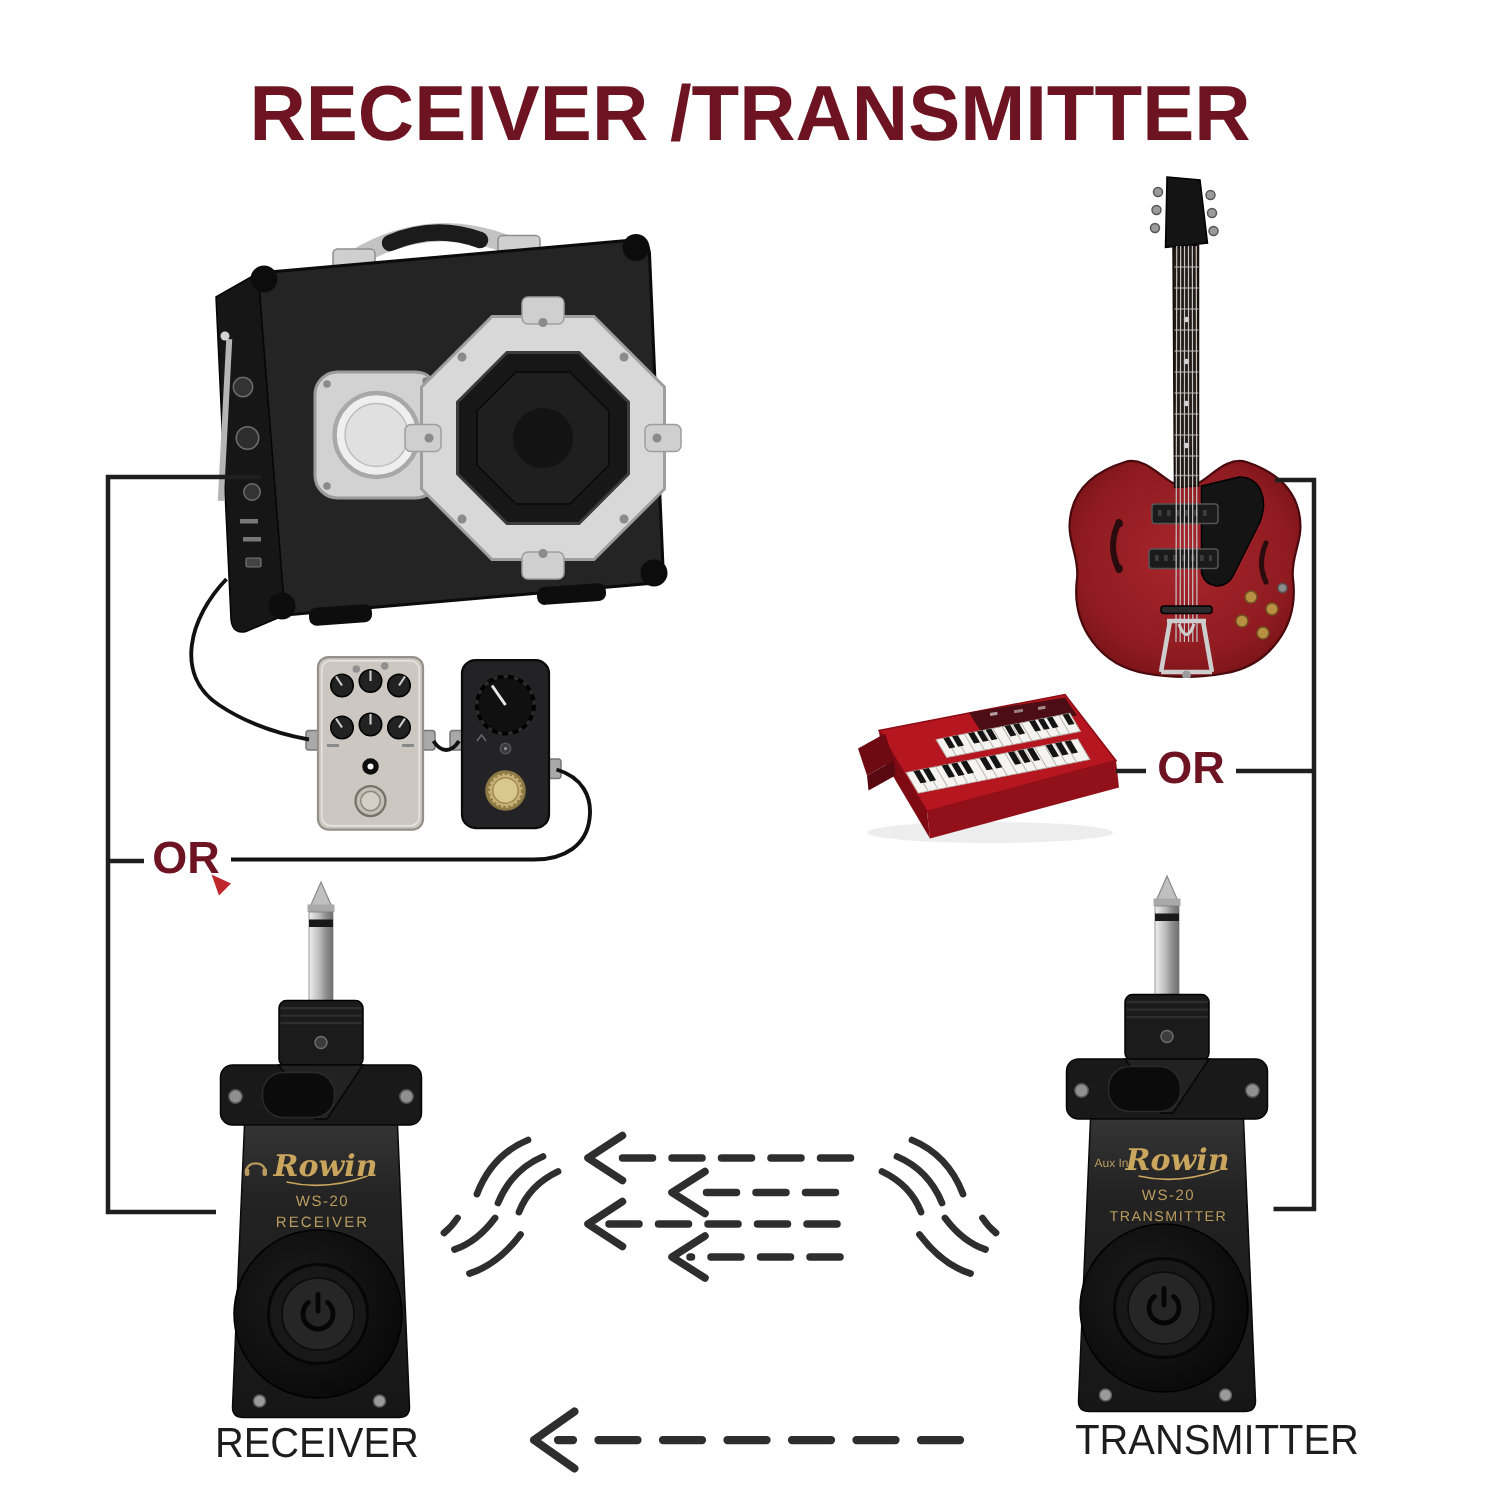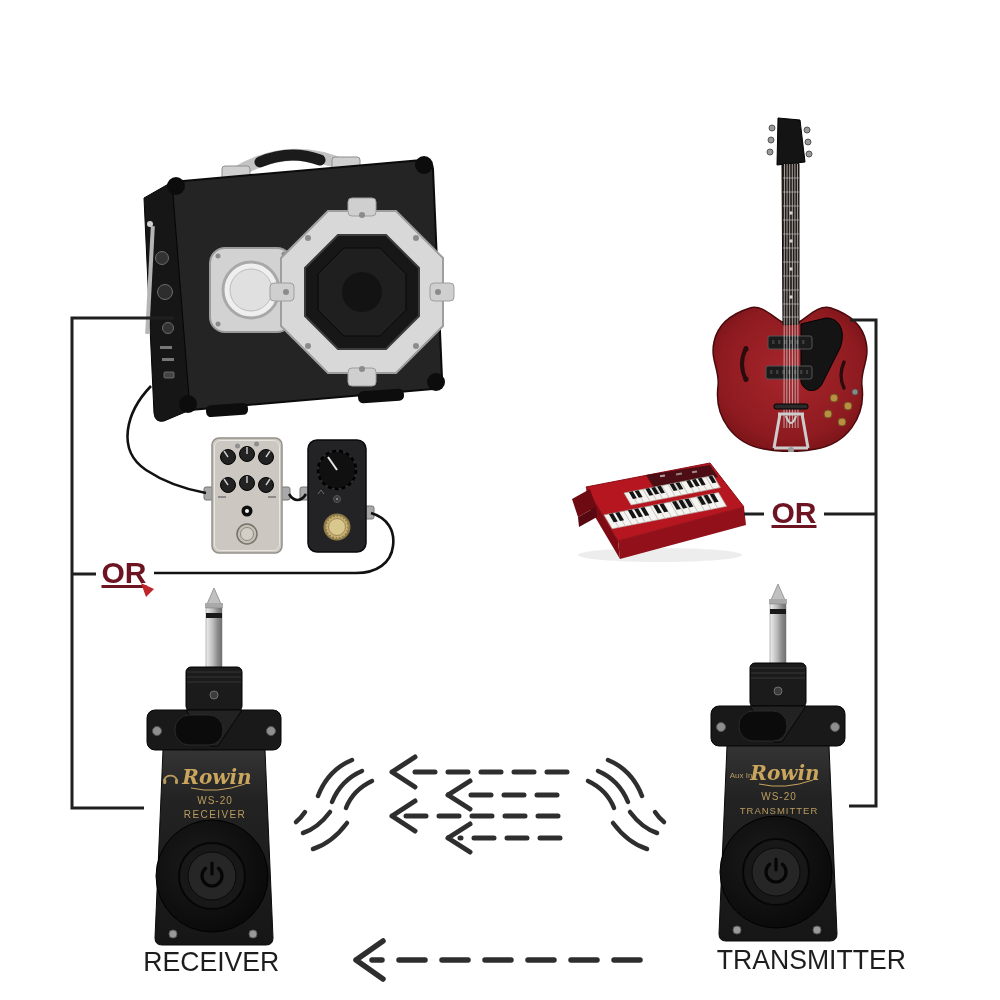--- a/index.html
+++ b/index.html
@@ -1,21 +1,21 @@
 <!DOCTYPE html>
 <html><head>
 <meta charset="utf-8">
 <style>
   html,body{margin:0;padding:0;background:#ffffff;}
   .canvas{position:relative;width:1000px;height:1000px;background:#ffffff;
           font-family:"Liberation Sans",sans-serif;overflow:hidden;}
   .abs{position:absolute;}
   .title{position:absolute;top:46px;left:0;width:100%;margin:0;text-align:center;
          font-size:52px;font-weight:bold;letter-spacing:0px;color:#6e1322;}
-  .or{position:absolute;font-size:30px;font-weight:bold;color:#6e1322;text-align:center;text-decoration:underline;}
+  .or{position:absolute;font-size:30px;font-weight:bold;color:#6e1322;text-align:center;}
   .or-left{left:98px;top:556px;width:52px;}
   .or-right{left:766px;top:496px;width:56px;}
   .caption{position:absolute;font-size:28px;color:#1d1d1d;text-align:center;
            transform:scaleX(.95);letter-spacing:0px;}
   .cap-rx{left:140px;top:946px;width:130px;}
   .cap-tx{left:712px;top:944px;width:190px;}
   svg{display:block;}
   .defs-holder{position:absolute;width:0;height:0;}
 </style>
 </head>
@@ -47,20 +47,21 @@
       </radialGradient>
       <linearGradient id="chromeGrad" x1="0" y1="0" x2="0" y2="1">
         <stop offset="0" stop-color="#eceor"></stop>
           <stop offset="0" stop-color="#ececec"></stop>
         <stop offset=".5" stop-color="#c6c6c6"></stop>
           <stop offset="1" stop-color="#9e9e9e"></stop>
       </linearGradient>
     </defs>
   </svg>
 
+  <h1 class="title">RECEIVER /TRANSMITTER</h1>
 
   <svg class="abs" style="left:110px;top:140px" width="345" height="285" viewBox="0 0 345 285">
 
     <g>
       <path d="M124 34 Q 178 0 236 26" stroke="#c3c3c3" stroke-width="12" fill="none"></path>
       <path d="M150 22 Q 180 9 210 20" stroke="#1b1b1b" stroke-width="11" fill="none" stroke-linecap="round"></path>
       <rect x="112" y="26" width="28" height="15" rx="3" fill="#cfcfcf" stroke="#8e8e8e"></rect>
       <rect x="222" y="17" width="28" height="15" rx="3" fill="#cfcfcf" stroke="#8e8e8e"></rect>
     </g>
 

